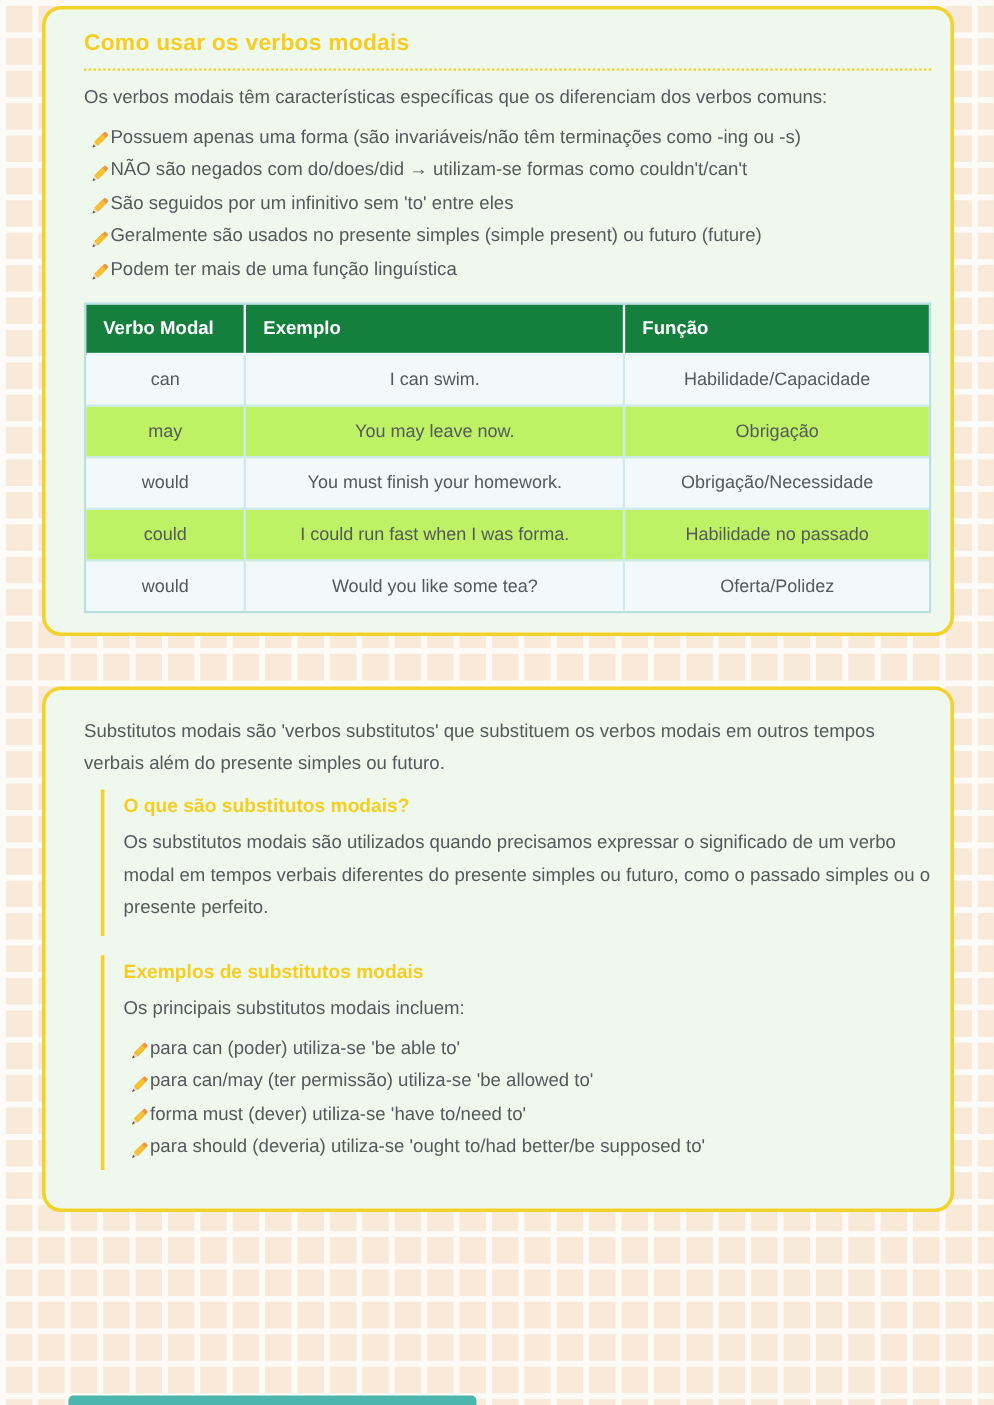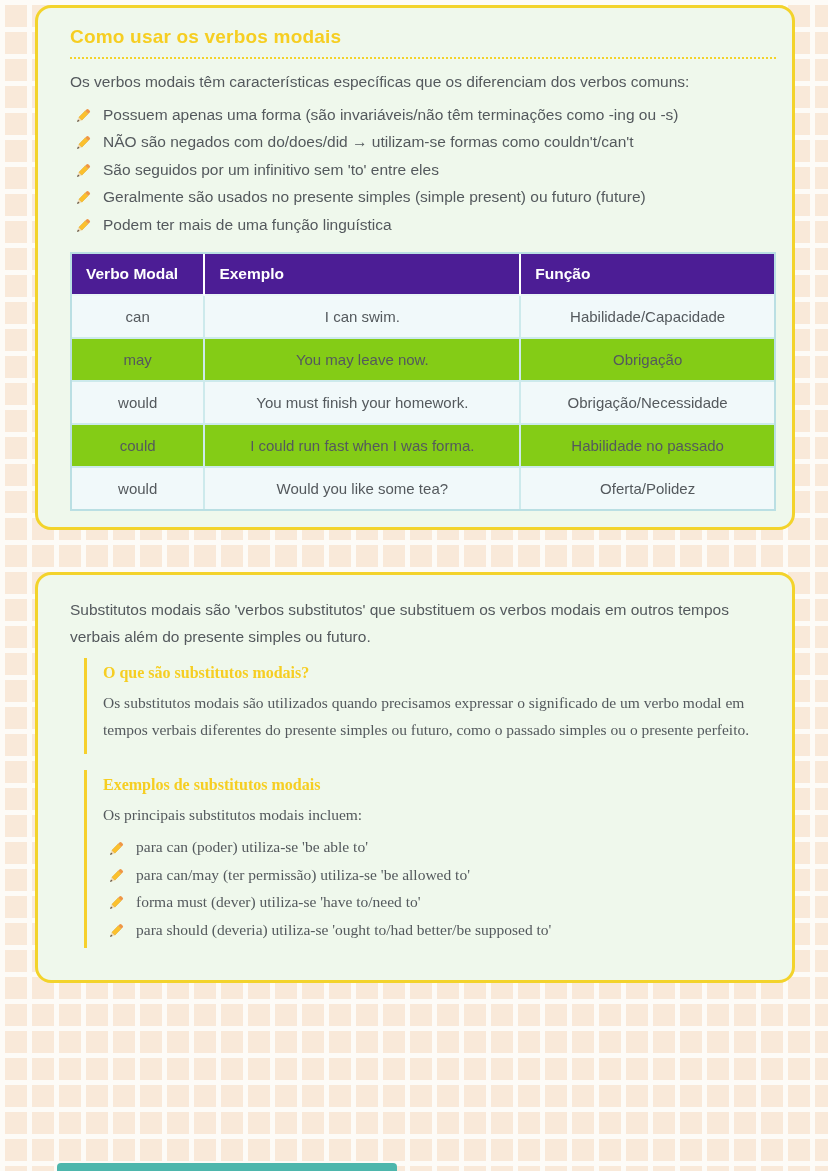--- a/index.html
+++ b/index.html
@@ -34,72 +34,70 @@
     margin: 6px 0 4px 0;
     letter-spacing: 0.2px;
   }
   .para {
     font-size: 15.5px;
     line-height: 1.72;
     margin: 10px 0 8px 0;
   }
   .bullet {
     display: flex;
-    align-items: center;
-    gap: 11px;
+    align-items: flex-end;
     font-size: 15.5px;
     line-height: 1.45;
     margin: 5px 0 5px 4px;
   }
   .pencil {
     flex: 0 0 auto;
     width: 18px; height: 18px;
     margin-top: 2px;
   }
   .pencil svg { width: 18px; height: 18px; display: block; }
   table.modal-table {
     width: 100%;
     border-collapse: separate;
     border-spacing: 0;
     border: 2px solid #badfe3;
     margin-top: 16px;
     background: #ffffff;
   }
   table.modal-table th {
-    background: #4c1d95;
+    background: #15803d;
     color: #ffffff;
     font-size: 15.5px;
     font-weight: bold;
     text-align: left;
     padding: 11px 14px;
     border-right: 2px solid #ffffff;
     border-bottom: 2px solid #eaf5f6;
   }
   table.modal-table th:last-child { border-right: none; }
   table.modal-table td {
     font-size: 15px;
     color: #54595d;
     text-align: center;
     padding: 12px 10px;
     border-right: 2px solid #cdeaec;
     border-bottom: 2px solid #cdeaec;
-    background: #84cc16;
+    background: #bef264;
   }
   table.modal-table td:last-child { border-right: none; }
   table.modal-table tr:last-child td { border-bottom: none; }
   table.modal-table tbody tr:nth-child(odd) td { background: #f1f9fa; }
   .col-verb { width: 19%; }
   .col-example { width: 45%; }
   .col-function { width: 36%; }
 
   .sub-section {
     border-left: 3px solid #f6d02c;
     margin: 4px 0 16px 14px;
     padding: 2px 0 2px 16px;
-    font-family: Liberation Serif, serif;
   }
   .sub-heading {
     color: #f6ce22;
     font-size: 16px;
     font-weight: bold;
     margin: 4px 0 8px 0;
   }
   .sub-section .para { margin-top: 6px; }
 
   .bottom-bar {

